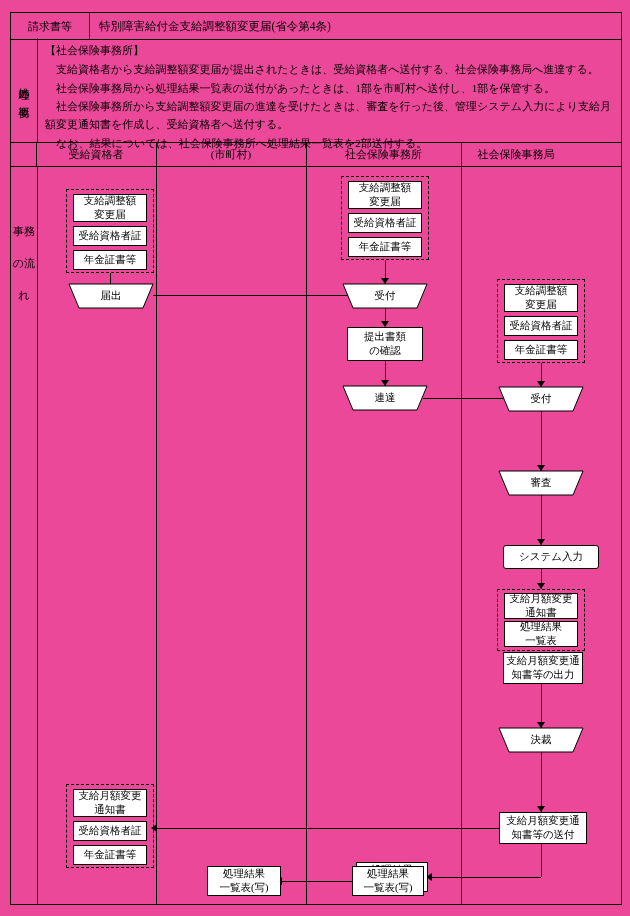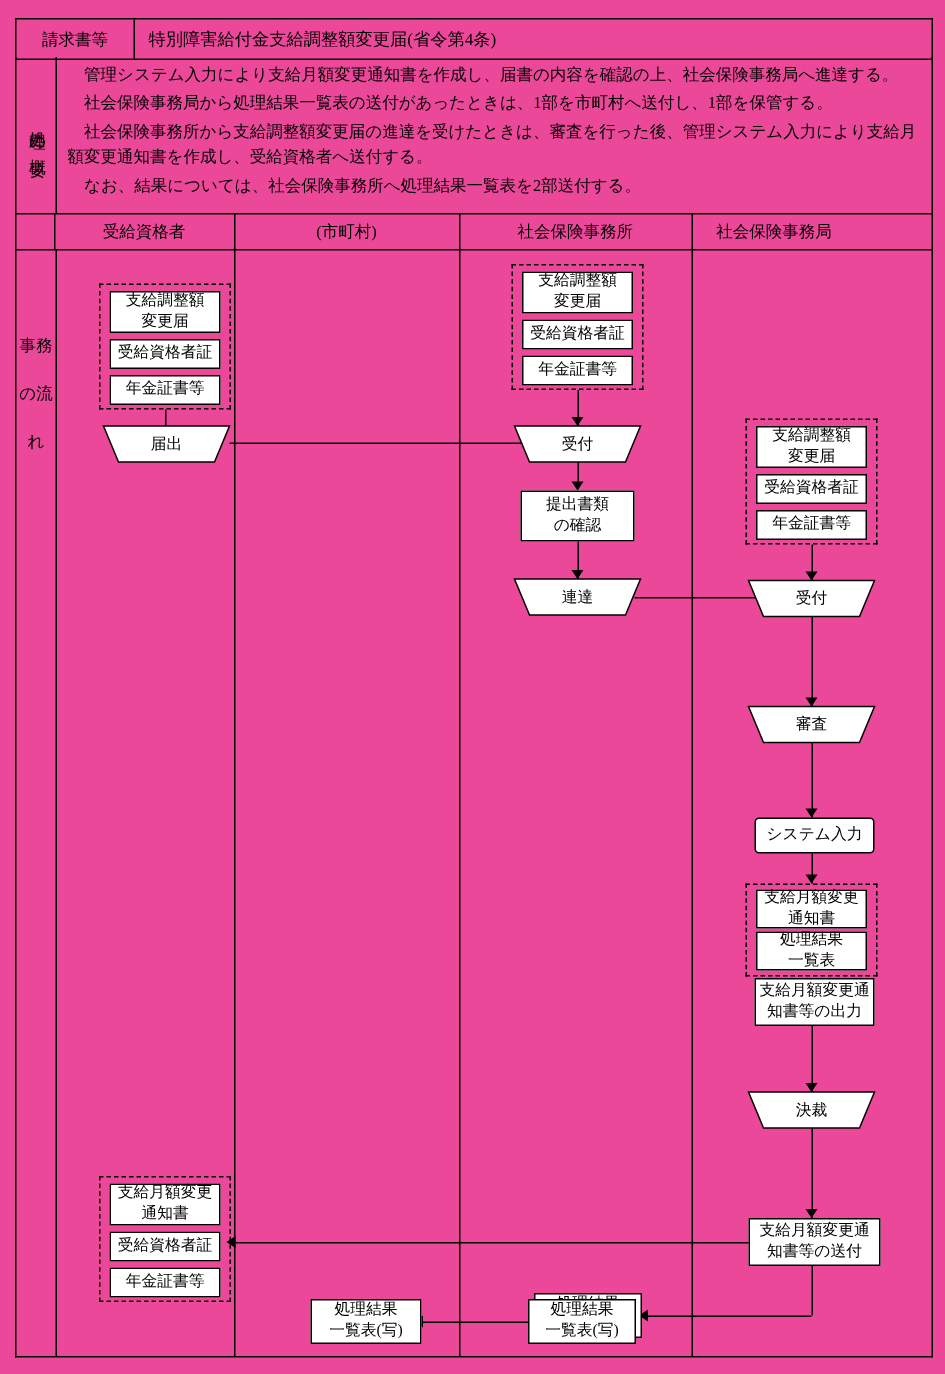--- a/index.html
+++ b/index.html
@@ -53,21 +53,22 @@
   <div class="frame" id="hdr">
     <div id="hdr-left">請求書等</div>
     <div id="hdr-title">特別障害給付金支給調整額変更届(省令第4条)</div>
   </div>
 
   <div class="frame" id="sum">
     <div id="sum-left">
         <span>処理の概要</span>
       </div>
     <div id="sum-body">
-      <p class="sum-p">　管理システム入力により支給月額変更通知書を作成し、届書の内容を確認の上、社会保険事務局へ進達する。</p>
+      <p class="sum-p">【社会保険事務所】</p>
+      <p class="sum-p">　支給資格者から支給調整額変更届が提出されたときは、受給資格者へ送付する、社会保険事務局へ進達する。</p>
       <p class="sum-p">　社会保険事務局から処理結果一覧表の送付があったときは、1部を市町村へ送付し、1部を保管する。</p>
       <p class="sum-p">　社会保険事務所から支給調整額変更届の進達を受けたときは、審査を行った後、管理システム入力により支給月額変更通知書を作成し、受給資格者へ送付する。</p>
       <p class="sum-p">　なお、結果については、社会保険事務所へ処理結果一覧表を2部送付する。</p>
     </div>
   </div>
 
   <div class="frame" id="lanes-hd">
     <div class="vline" style="left:25px;"></div>
     <div class="vline" style="left:145px;"></div>
     <div class="vline" style="left:295px;"></div>
@@ -149,21 +150,21 @@
     <div class="arrow arr-down" style="left:526px;top:299px;"></div>
 
     <svg class="shape" style="left:488px;top:305px;" width="84" height="24">
       <polygon points="0,0 84,0 74,24 10,24" fill="#fff" stroke="#000" stroke-width="1"></polygon>
     </svg>
     <div class="shape-label" style="left:488px;top:305px;width:84px;height:24px;">審査</div>
 
     <div class="conn" style="left:530px;top:329px;width:1px;height:50px;"></div>
     <div class="arrow arr-down" style="left:526px;top:373px;"></div>
 
-    <div class="box" style="left:492px;top:379px;width:80px;height:24px;border-radius:3px;">システム入力</div>
+    <div class="box" style="left:492px;top:379px;width:96px;height:24px;border-radius:3px;">システム入力</div>
     <div class="conn" style="left:530px;top:403px;width:1px;height:20px;"></div>
     <div class="arrow arr-down" style="left:526px;top:417px;"></div>
 
     <div class="dash" style="left:486px;top:423px;width:88px;height:62px;"></div>
     <div class="box" style="left:493px;top:427px;width:74px;height:26px;white-space:pre-line;">支給月額変更
 通知書</div>
     <div class="box" style="left:493px;top:455px;width:74px;height:26px;white-space:pre-line;">処理結果
 一覧表</div>
 
     <div class="box" style="left:492px;top:486px;width:80px;height:32px;white-space:pre-line;">支給月額変更通

